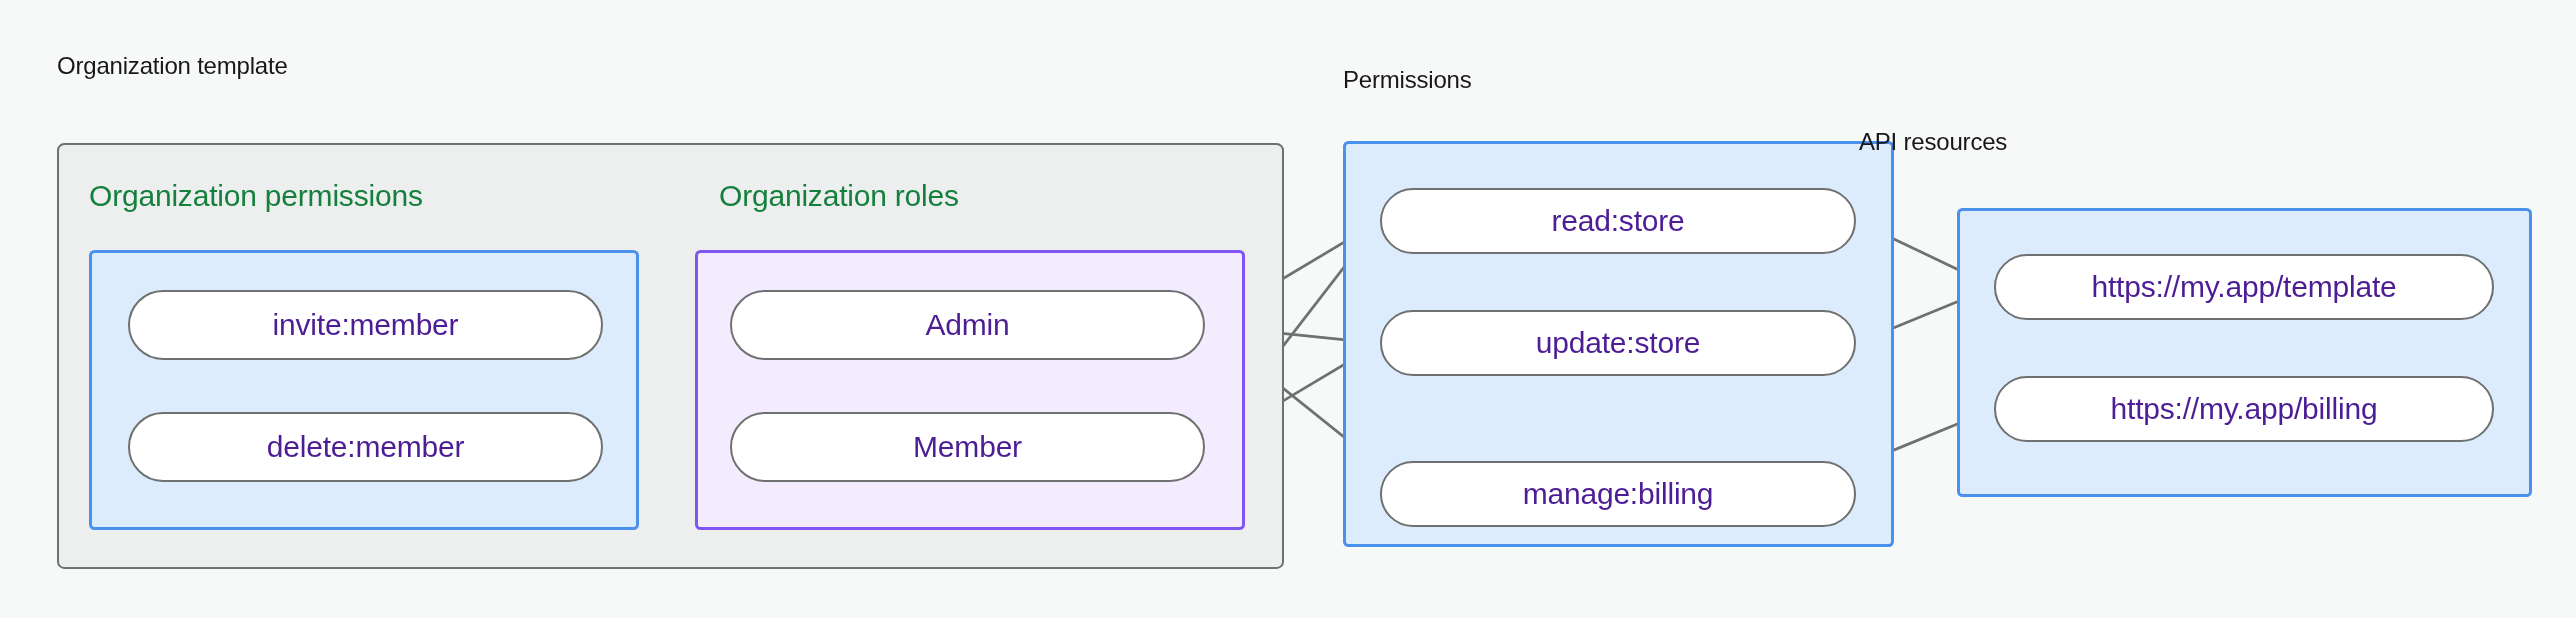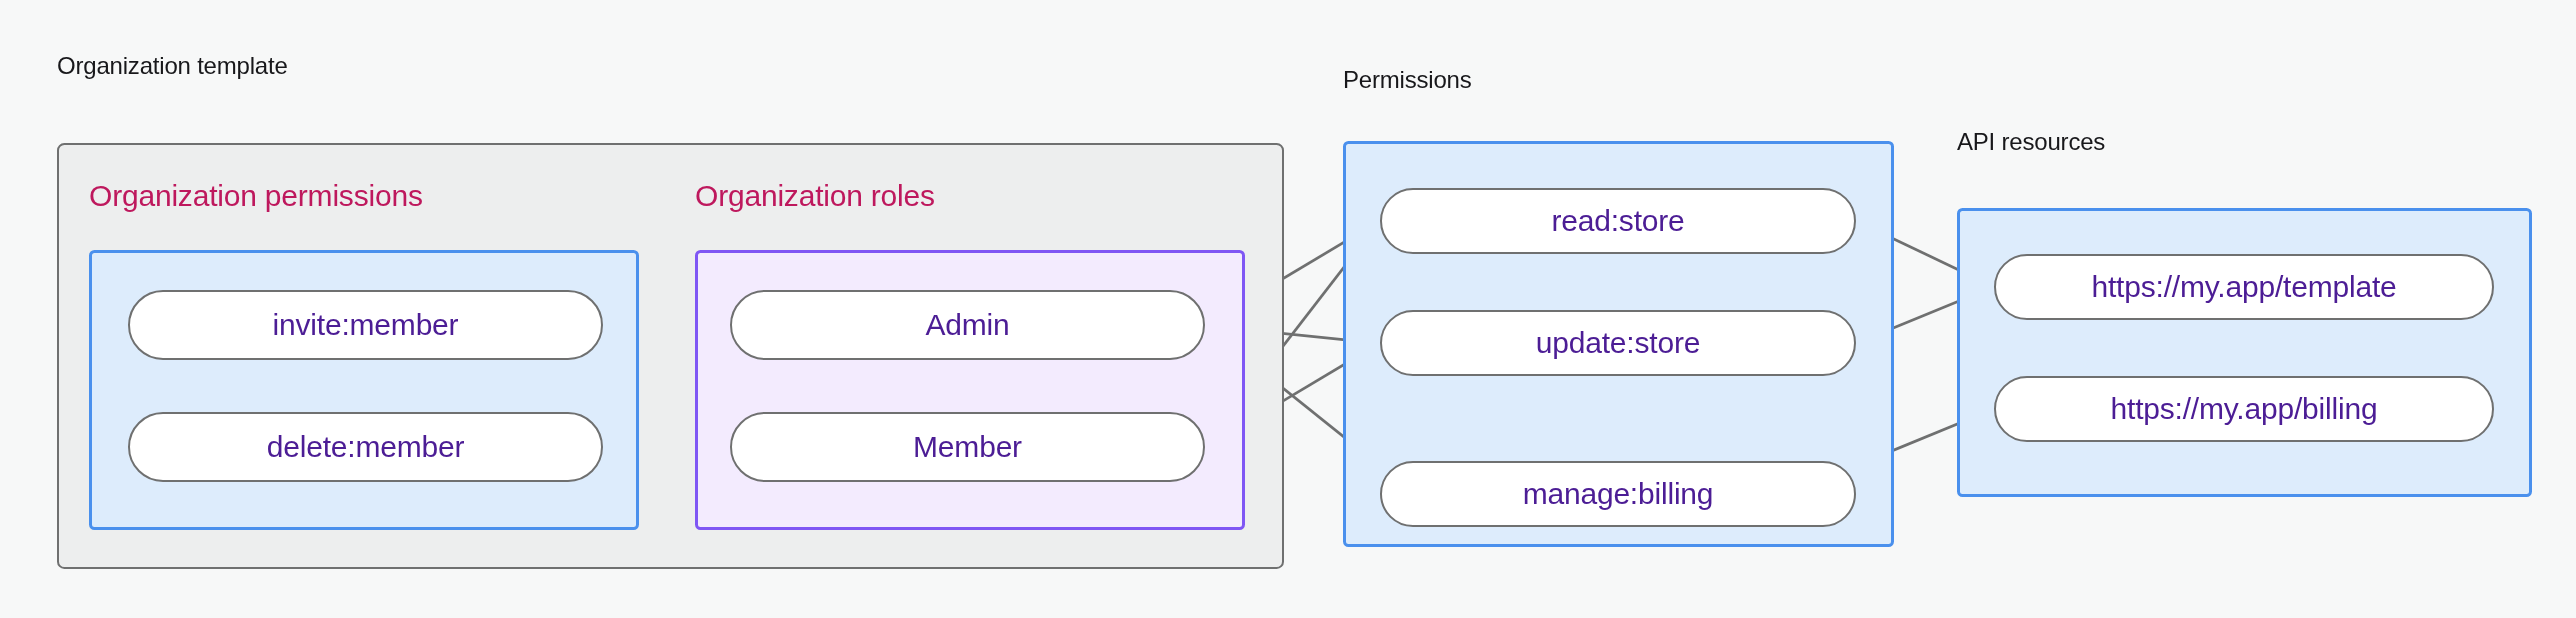--- a/index.html
+++ b/index.html
@@ -45,21 +45,21 @@
     border: 3.7px solid #4a90ed;
   }
   .sub-box.purple {
     background: #f3ebfe;
     border: 3.7px solid #7f56f4;
   }
 
   .sub-title {
     position: absolute;
     font-size: 30px;
-    color: #be185d;
+    color: #15803d;
     letter-spacing: -0.2px;
     white-space: nowrap;
   }
 
   
   .node {
     position: absolute;
     box-sizing: border-box;
     background: #ffffff;
     border: 2.7px solid #6f7070;
@@ -125,33 +125,33 @@
   <div class="group-title" style="left:57px; top:52px;">Organization template</div>
 
   <div class="outer-box" style="left:57px; top:143px; width:1227px; height:426px;"></div>
 
   <div class="sub-title" style="left:89px; top:179px;">Organization permissions</div>
   <div class="sub-box blue" style="left:89px; top:250px; width:550px; height:280px;"></div>
 
   <div class="node" style="left:128px; top:290px; width:475px; height:70px;">invite:member</div>
   <div class="node" style="left:128px; top:412px; width:475px; height:70px;">delete:member</div>
 
-  <div class="sub-title" style="left:695px; top:179px;">Organization roles</div>
+  <div class="sub-title" style="left:719px; top:179px;">Organization roles</div>
   <div class="sub-box purple" style="left:695px; top:250px; width:550px; height:280px;"></div>
 
   <div class="node" style="left:730px; top:412px; width:475px; height:70px;">Member</div>
   <div class="node" style="left:730px; top:290px; width:475px; height:70px;">Admin</div>
 
   <div class="group-title" style="left:1343px; top:66px;">Permissions</div>
   <div class="sub-box blue" style="left:1343px; top:141px; width:551px; height:406px;"></div>
 
   <div class="node" style="left:1380px; top:188px; width:476px; height:66px;">read:store</div>
   <div class="node" style="left:1380px; top:310px; width:476px; height:66px;">update:store</div>
   <div class="node" style="left:1380px; top:433px; width:476px; height:66px;margin-top:28px;">manage:billing</div>
 
-  <div class="group-title" style="left:1957px; top:128px;">API resources</div>
+  <div class="group-title" style="left:1859px; top:128px;">API resources</div>
   <div class="sub-box blue" style="left:1957px; top:208px; width:575px; height:289px;"></div>
 
   <div class="node" style="left:1994px; top:254px; width:500px; height:66px;">https://my.app/template</div>
   <div class="node" style="left:1994px; top:376px; width:500px; height:66px;">https://my.app/billing</div>
 
 </div>
 
 
 </body></html>

